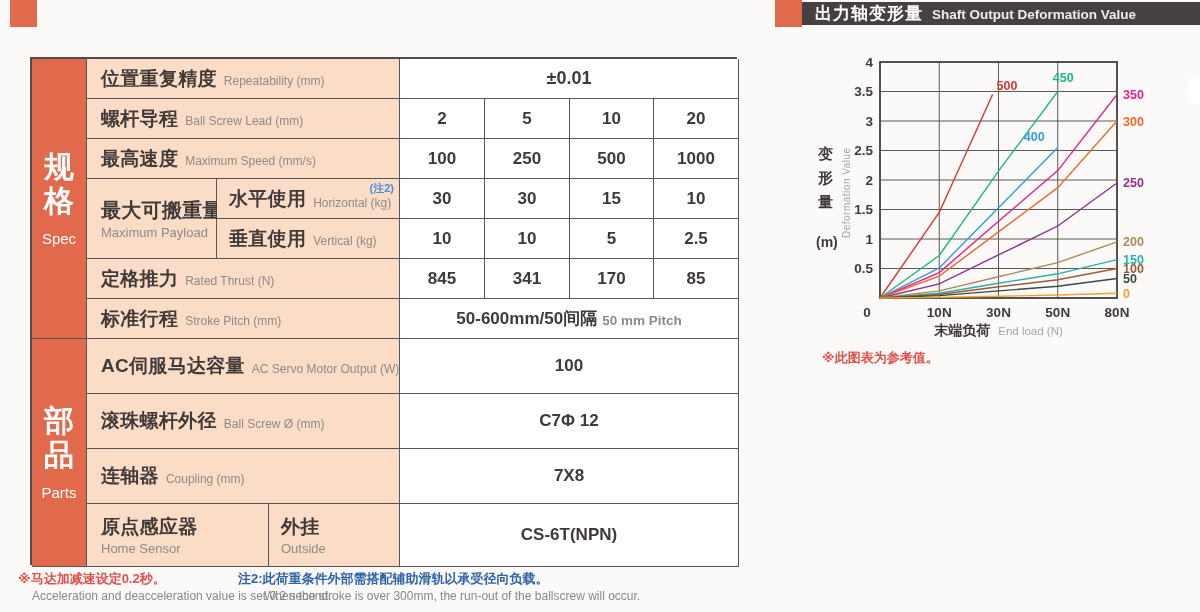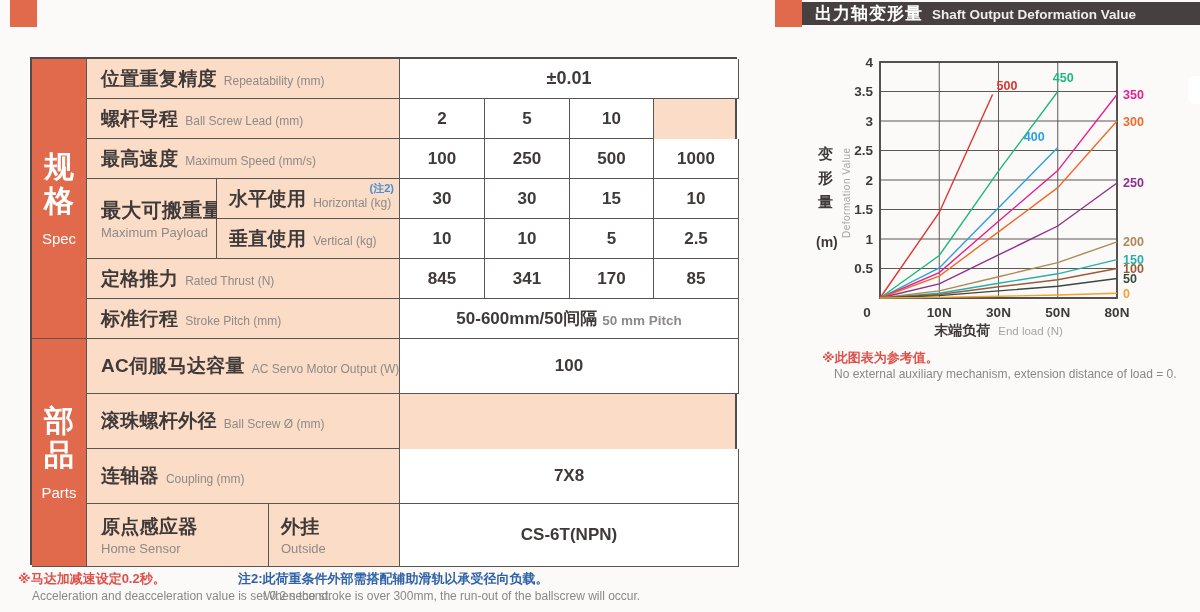--- a/index.html
+++ b/index.html
@@ -95,20 +95,21 @@
   </div>
   <div class="cell val big" style="grid-area:1/5/2/9;">±0.01</div>
 
   <div class="cell lbl" style="grid-area:2/2/3/5;">
     <span class="zh">螺杆导程</span>
     <span class="en">Ball Screw Lead (mm)</span>
   </div>
   <div class="cell val" style="grid-area:2/5/3/6;">2</div>
   <div class="cell val" style="grid-area:2/6/3/7;">5</div>
   <div class="cell val" style="grid-area:2/7/3/8;">10</div>
+  <div class="cell val" style="grid-area:2/8/3/9;">20</div>
 
   <div class="cell lbl" style="grid-area:3/2/4/5;">
     <span class="zh">最高速度</span>
     <span class="en">Maximum Speed (mm/s)</span>
   </div>
   <div class="cell val" style="grid-area:3/5/4/6;">100</div>
   <div class="cell val" style="grid-area:3/6/4/7;">250</div>
   <div class="cell val" style="grid-area:3/7/4/8;">500</div>
   <div class="cell val" style="grid-area:3/8/4/9;">1000</div>
 
@@ -156,20 +157,21 @@
   <div class="cell lbl" style="grid-area:8/2/9/5;">
     <span class="zh">AC伺服马达容量</span>
     <span class="en">AC Servo Motor Output (W)</span>
   </div>
   <div class="cell val" style="grid-area:8/5/9/9;">100</div>
 
   <div class="cell lbl" style="grid-area:9/2/10/5;">
     <span class="zh">滚珠螺杆外径</span>
     <span class="en">Ball Screw Ø (mm)</span>
   </div>
+  <div class="cell val" style="grid-area:9/5/10/9;">C7Φ 12</div>
 
   <div class="cell lbl" style="grid-area:10/2/11/5;">
     <span class="zh">连轴器</span>
     <span class="en">Coupling (mm)</span>
   </div>
   <div class="cell val" style="grid-area:10/5/11/9;">7X8</div>
 
   <div class="cell lbl stacked" style="grid-area:11/2/12/4;">
     <span class="zh">原点感应器</span>
     <span class="en" style="font-size:13px;">Home Sensor</span>
@@ -250,16 +252,15 @@
   </div>
   <div class="en-rot">Deformation Value</div>
 </div>
 
 <div class="x-axis-title">
   <span class="zh">末端负荷</span><span class="en">End load (N)</span>
 </div>
 
 <div class="chart-note">
   <div class="zh">※此图表为参考值。</div>
-  <div class="en">No external auxiliary mechanism, extension distance of load = 0.</div>
 </div>
 
 <div class="crop-notch"></div>
 
 </body></html>

